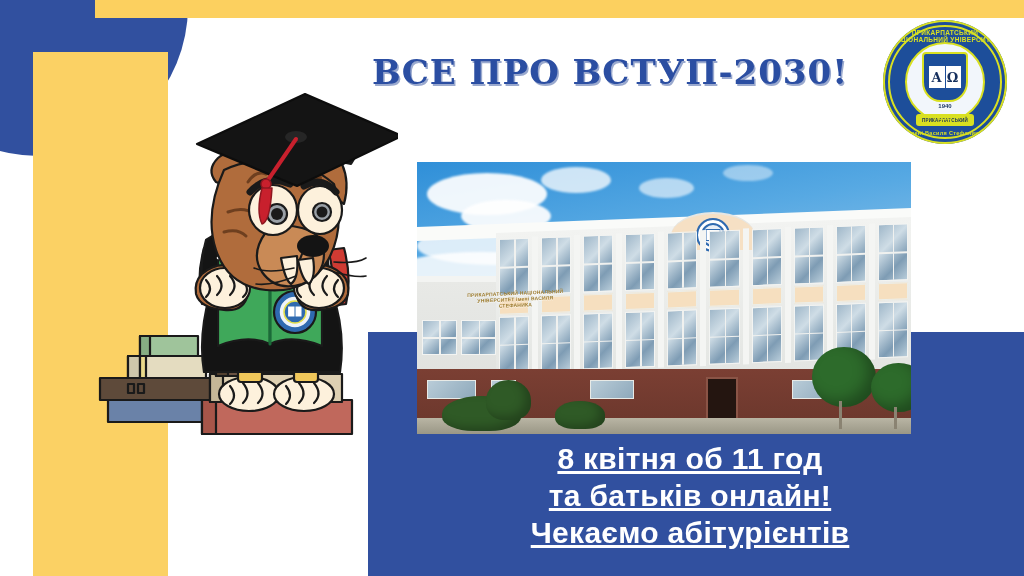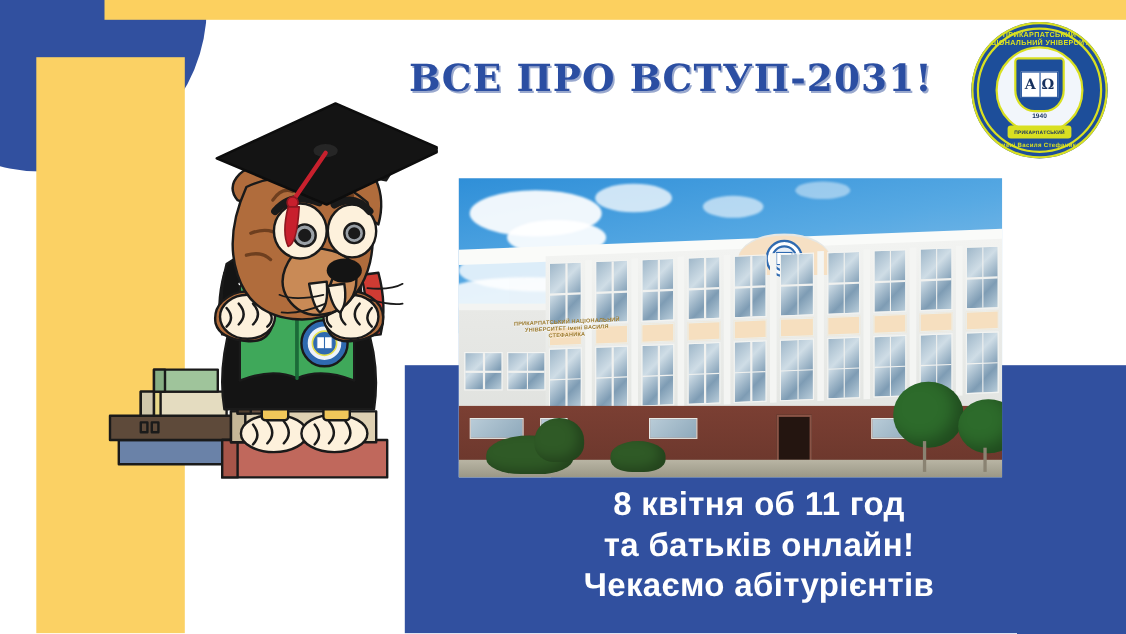--- a/index.html
+++ b/index.html
@@ -271,21 +271,21 @@
   }
   .bottom-text{
     position:absolute; left:430px; top:440px; width:520px;
     text-align:center;
     color:#ffffff;
     font-weight:bold;
     font-size:30px;
     line-height:37px;
     letter-spacing:.3px;
   }
-  .bottom-text div{ white-space:nowrap; }
+  .bottom-text div{ white-space:nowrap;text-decoration:underline; }
 </style>
 </head>
 <body>
 
 <div id="poster">
 
   <div class="shape-blue-topleft"></div>
   <div class="shape-yellow-topbar"></div>
   <div class="shape-yellow-column"></div>
   <div class="shape-blue-bottomright"></div>
@@ -389,21 +389,21 @@
     <div class="ground"></div>
     <div class="tree-crown t1"></div>
     <div class="trunk tr1"></div>
     <div class="tree-crown t2"></div>
     <div class="trunk tr2"></div>
     <div class="shrub s1"></div>
     <div class="shrub s2"></div>
     <div class="shrub s3"></div>
   </div>
 
-  <div class="headline">ВСЕ ПРО ВСТУП-2031!</div>
+  <div class="headline">ВСЕ ПРО ВСТУП-2030!</div>
 
   <div class="seal">
     <div class="seal-ring"></div>
     <div class="seal-text-top">ПРИКАРПАТСЬКИЙ НАЦІОНАЛЬНИЙ УНІВЕРСИТЕТ</div>
     <div class="seal-inner"></div>
     <div class="seal-shield">
       <div class="seal-book">
         <div class="seal-letters">
           <span>Α</span>
           <span>Ω</span>

